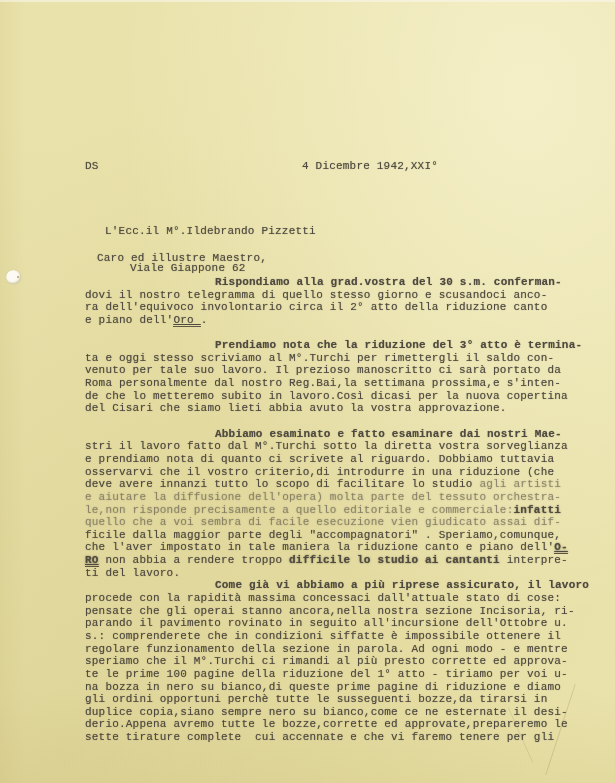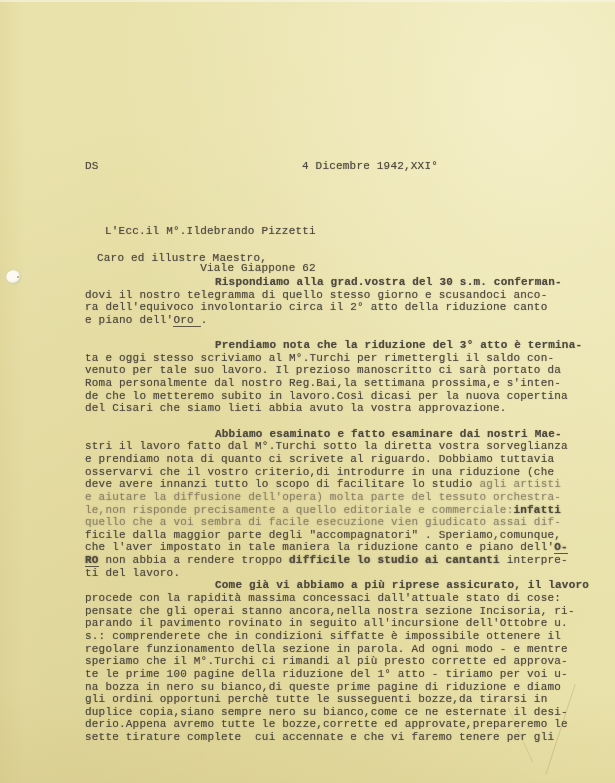--- a/index.html
+++ b/index.html
@@ -29,31 +29,31 @@
   .crease2{position:absolute;right:118px;bottom:18px;width:1px;height:60px;
     background:rgba(150,134,78,0.20);transform:rotate(-24deg);}
 
   .type{font-size:11px;letter-spacing:0.2px;white-space:pre;
     text-shadow:0 0 1px rgba(79,70,55,0.55);}
   .header-row{position:absolute;left:85px;top:160px;width:460px;}
   .ref{position:absolute;left:0;top:0;}
   .date{position:absolute;left:217px;top:0;}
 
   .address{position:absolute;left:105px;top:200px;line-height:12.4px;}
-  .addr2{padding-left:25px;text-align:right;}
+  .addr2{padding-left:25px;}
   .addr3{padding-left:42px;}
   .addr3 .u-block{display:inline-block;padding:0 16px 0 13px;
     border-bottom:1px solid rgba(79,70,55,0.85);letter-spacing:3px;}
 
   .salutation{position:absolute;left:85px;top:252px;margin-left:12px;}
 
   .body-block{position:absolute;left:85px;top:276px;width:492px;}
   .line{height:12.65px;line-height:12.65px;}
   .line.indent{padding-left:130px;font-weight:bold;}
-  .u{border-bottom:1px solid rgba(79,70,55,0.9);}
+  .u{border-bottom:1px solid rgba(79,70,55,0.9);text-decoration:underline;}
   .faded{color:rgba(96,90,76,0.55);text-shadow:0 0 1.4px rgba(96,90,76,0.45);margin-top:12px;}
   .heavy{font-weight:bold;text-shadow:0 0 1.6px rgba(70,62,48,0.8);}
 </style>
 </head>
 <body>
 
 <div id="page">
   <div class="edge-top"></div>
   <div class="edge-right"></div>
   <div class="punch-hole"></div>

